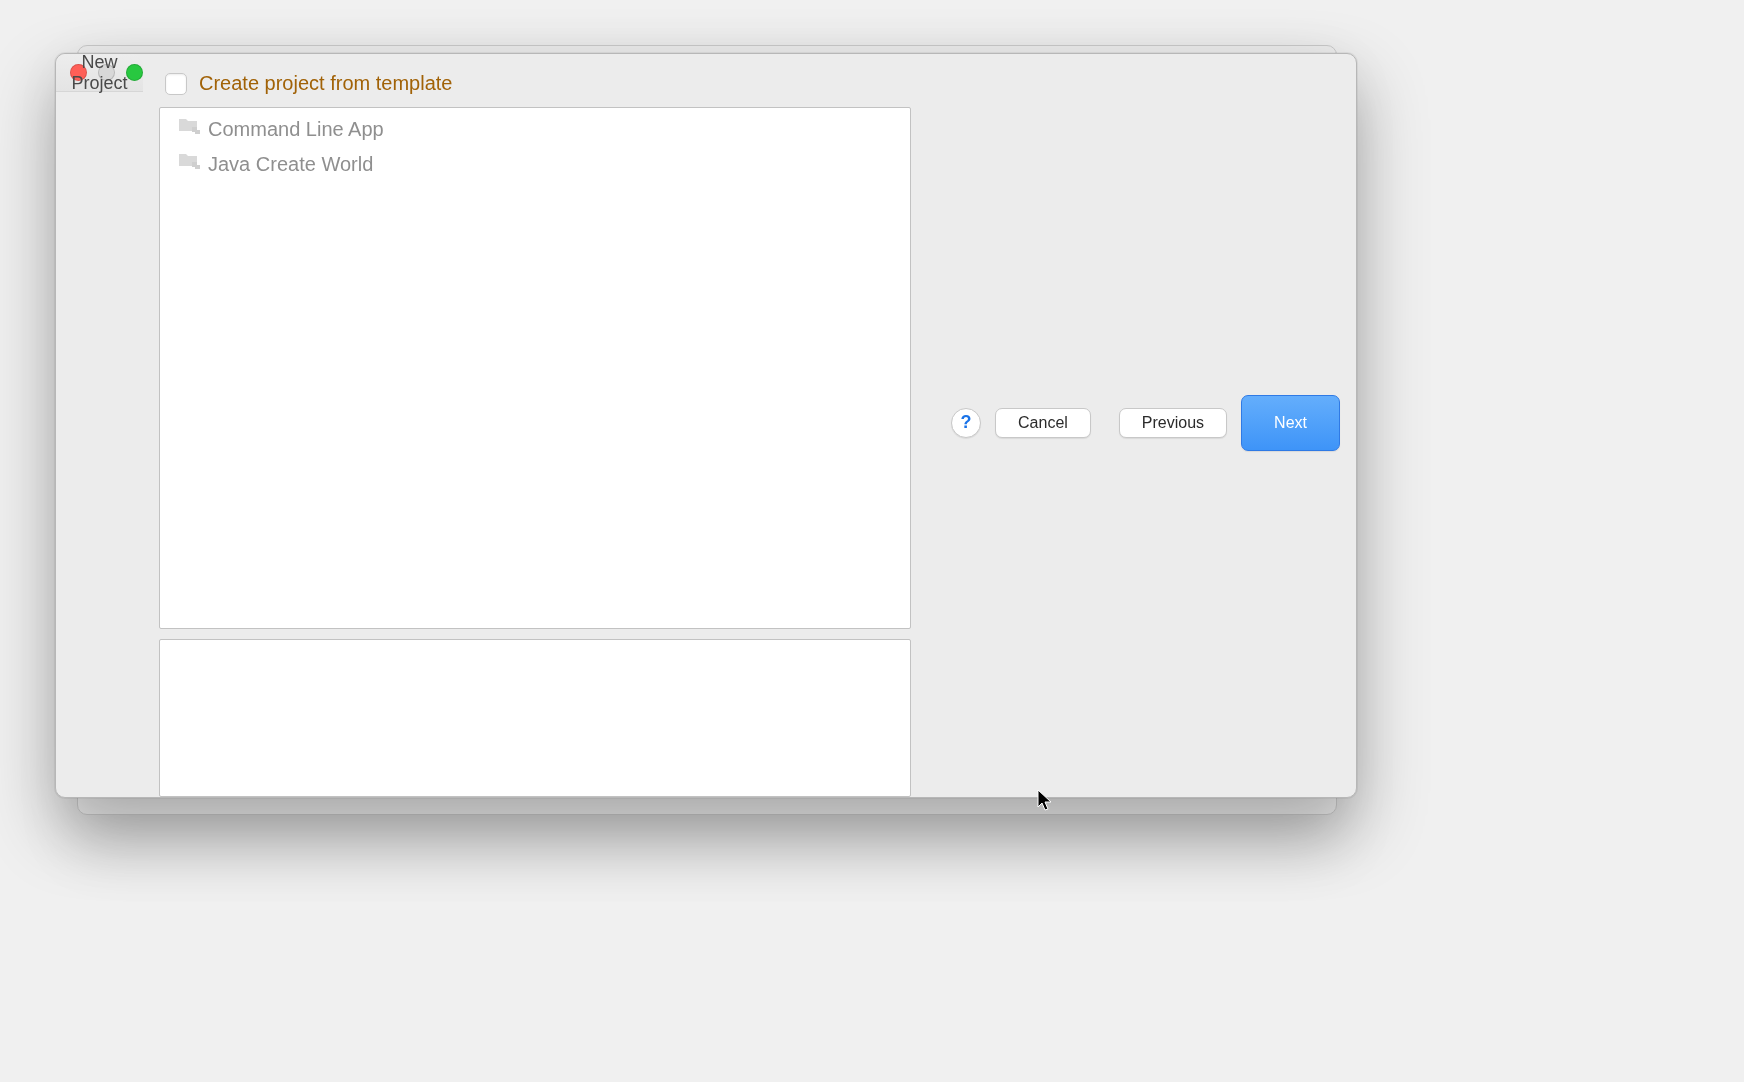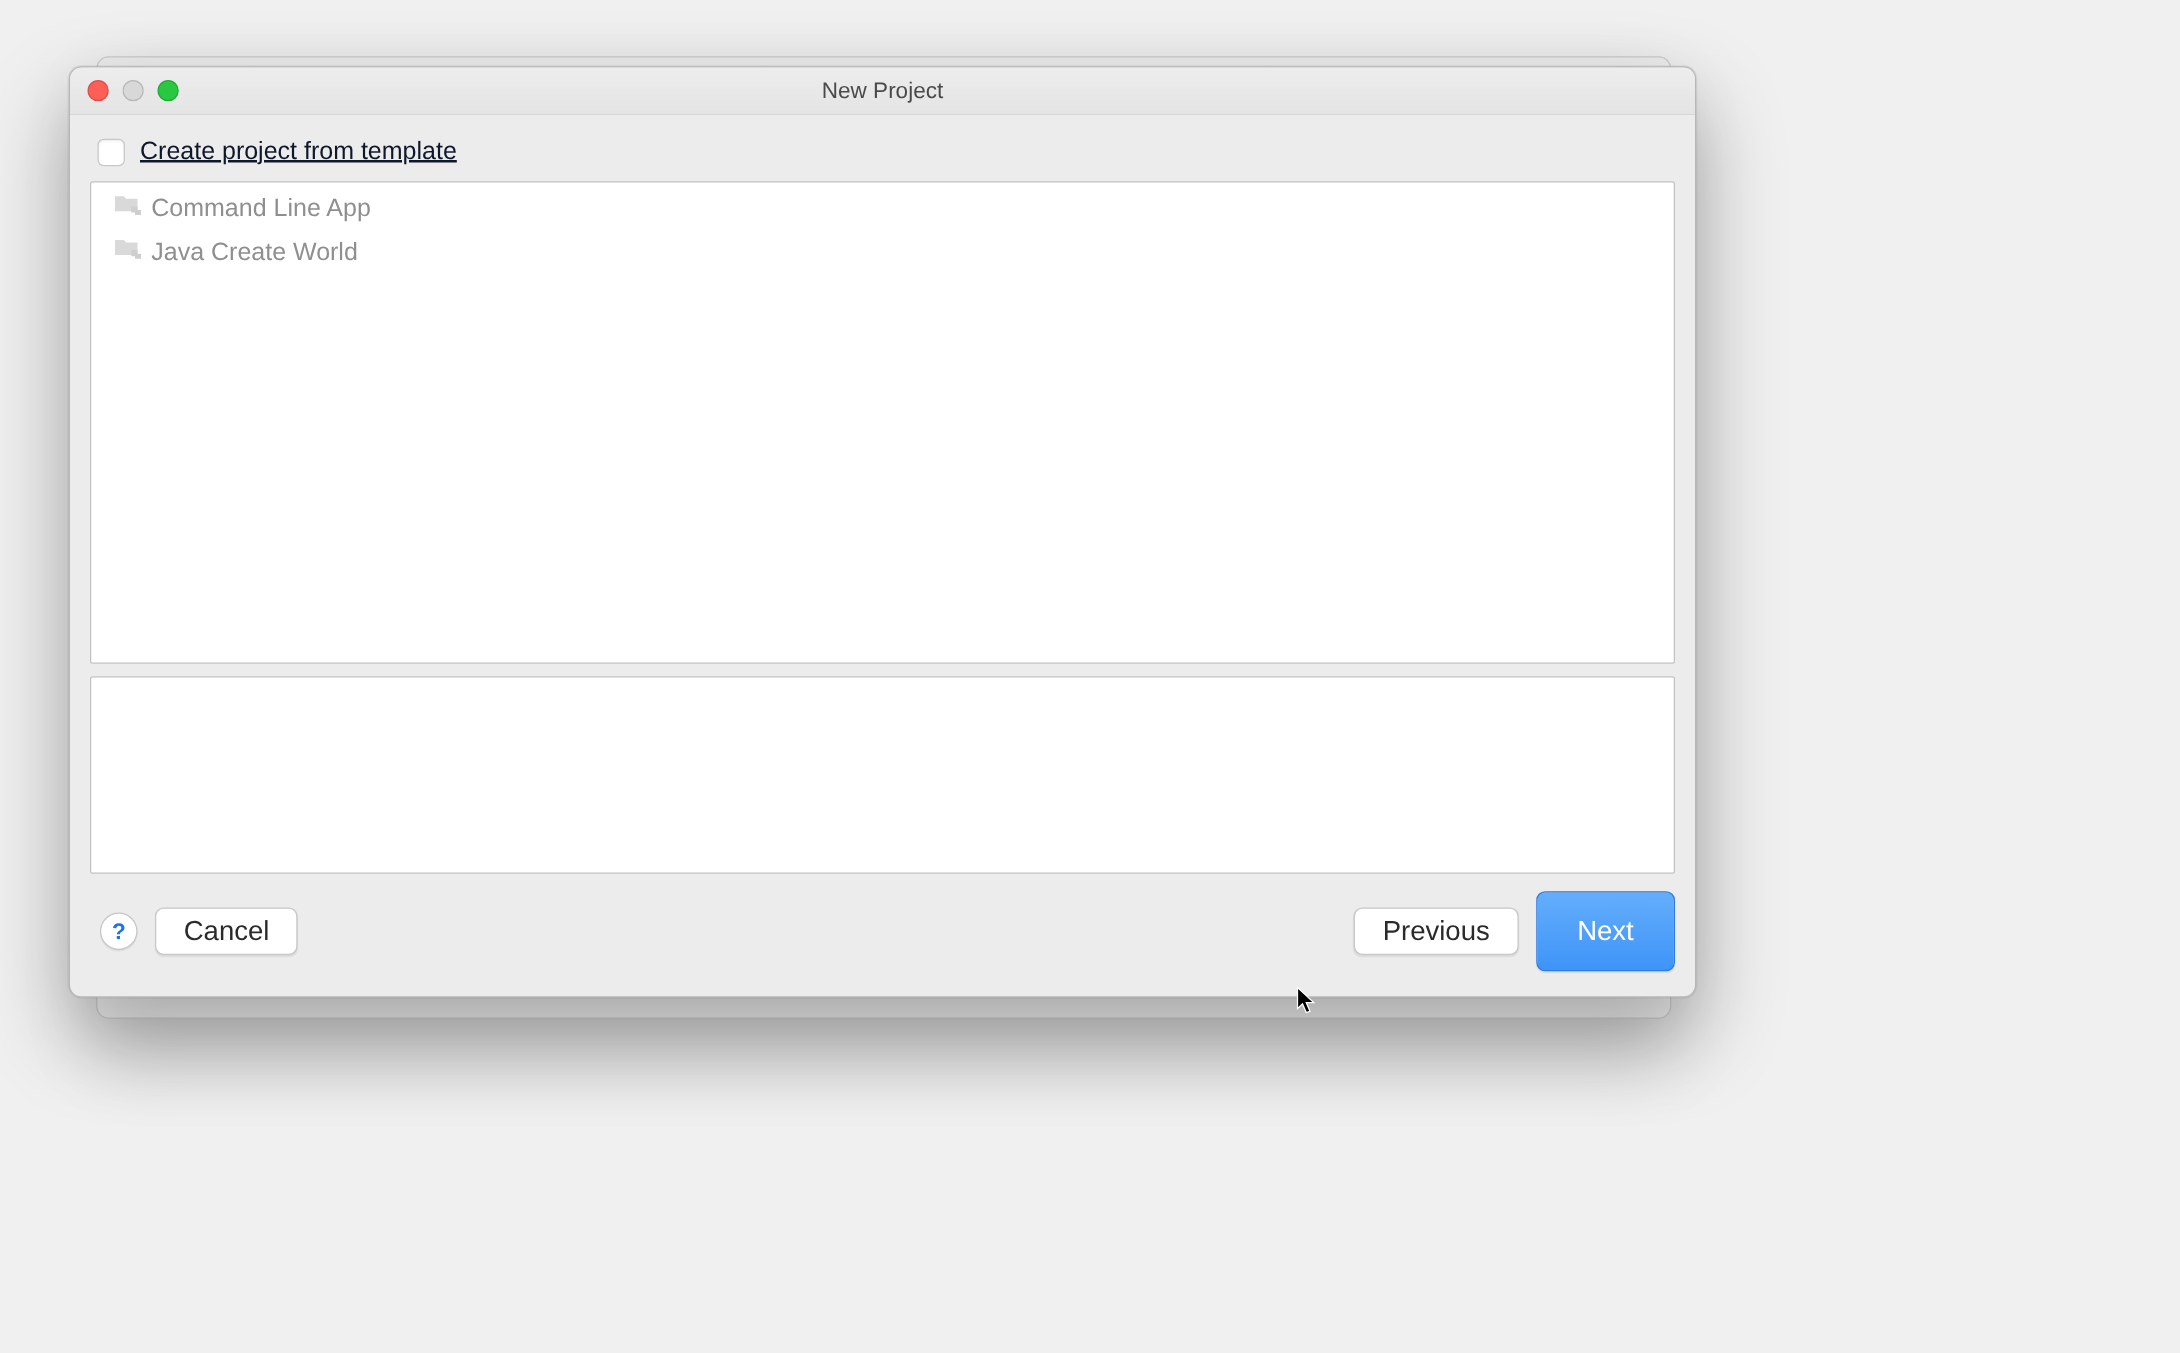--- a/index.html
+++ b/index.html
@@ -25,21 +25,21 @@
   position: absolute;
   left: 55px;
   top: 53px;
   width: 1302px;
   height: 745px;
   background: #ececec;
   border: 1px solid #b7b7b7;
   border-radius: 10px;
   box-shadow: 0 30px 70px rgba(0,0,0,0.30), 0 0 0 1px rgba(0,0,0,0.05);
   display: flex;
-  flex-direction: column;
+  flex-direction: row;
 }
 .titlebar {
   height: 38px;
   border-bottom: 1px solid #d6d6d6;
   border-top-left-radius: 10px;
   border-top-right-radius: 10px;
   background: linear-gradient(#ededed,#e4e4e4);
   display: flex;
   align-items: center;
   position: relative;
@@ -78,22 +78,21 @@
 }
 .checkbox {
   width: 22px; height: 22px;
   background: #fff;
   border: 1px solid #c8c8c8;
   border-radius: 5px;
   box-shadow: inset 0 1px 2px rgba(0,0,0,0.08);
 }
 .template-label {
   font-size: 20px;
-  color: #0f172a;
-  text-decoration: underline;
+  color: #a16207;
 }
 .listbox {
   flex: 1;
   background: #fff;
   border: 1px solid #c2c2c2;
   border-radius: 2px;
   overflow: hidden;
 }
 .listbox .item {
   display: flex;
@@ -132,21 +131,21 @@
   color: #1a73e8;
   font-size: 18px;
   font-weight: 600;
   box-shadow: 0 1px 1px rgba(0,0,0,0.08);
 }
 .btn {
   background: #fff;
   border: 1px solid #c8c8c8;
   border-radius: 7px;
   padding: 5px 22px;
-  font-size: 22px;
+  font-size: 16px;
   color: #2b2b2b;
   box-shadow: 0 1px 1px rgba(0,0,0,0.08);
 }
 .btn.primary {
   background: linear-gradient(#64aefc,#3e94f8);
   border: 1px solid #2f7ae5;
   color: #fff;
   padding: 18px 32px;
 }
 .spacer { flex: 1; }

